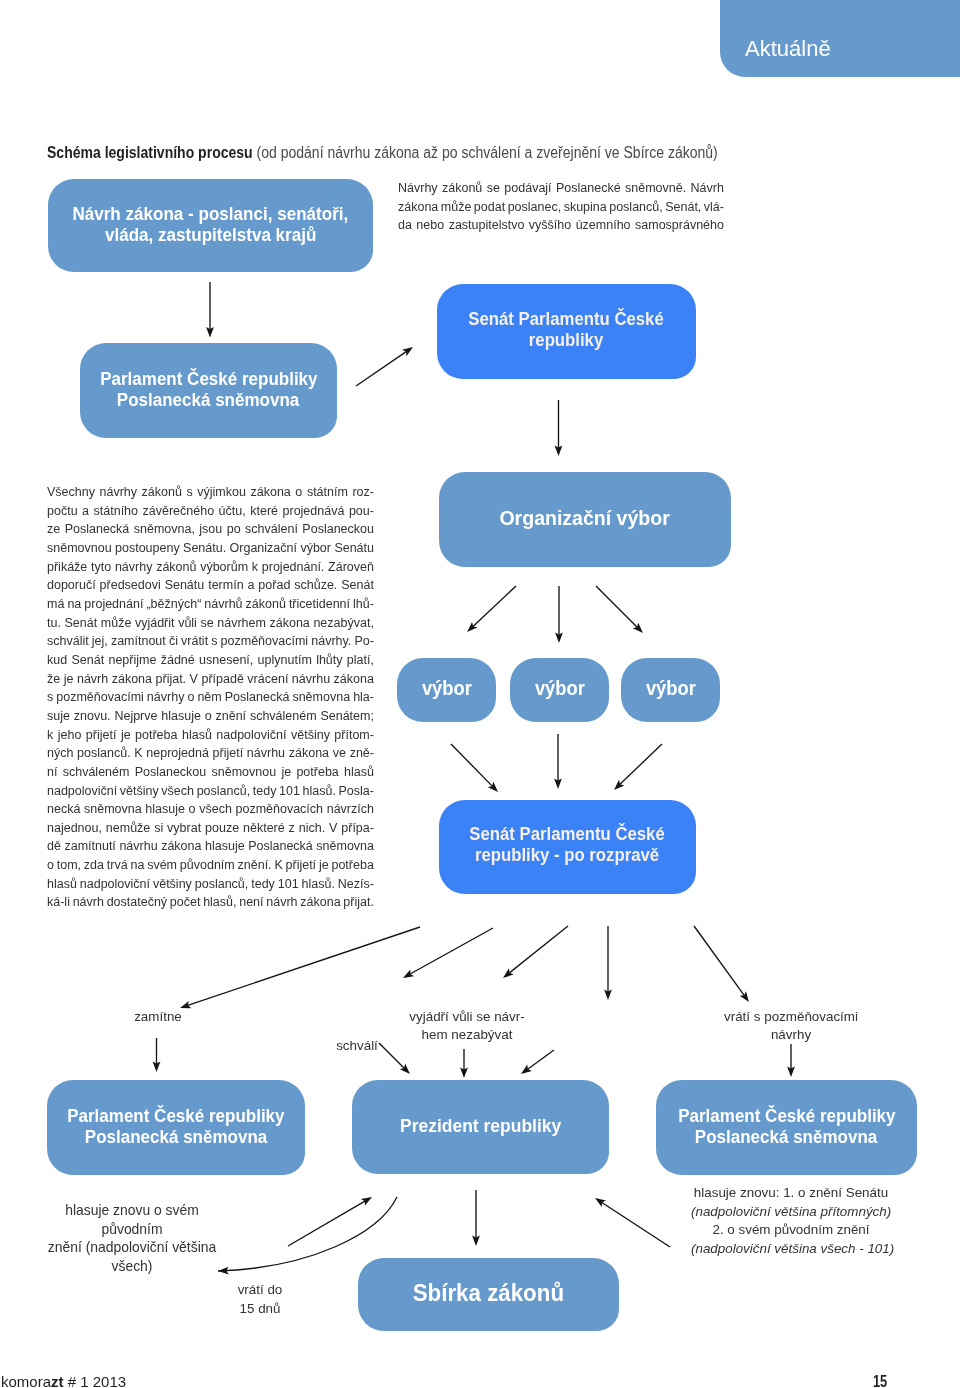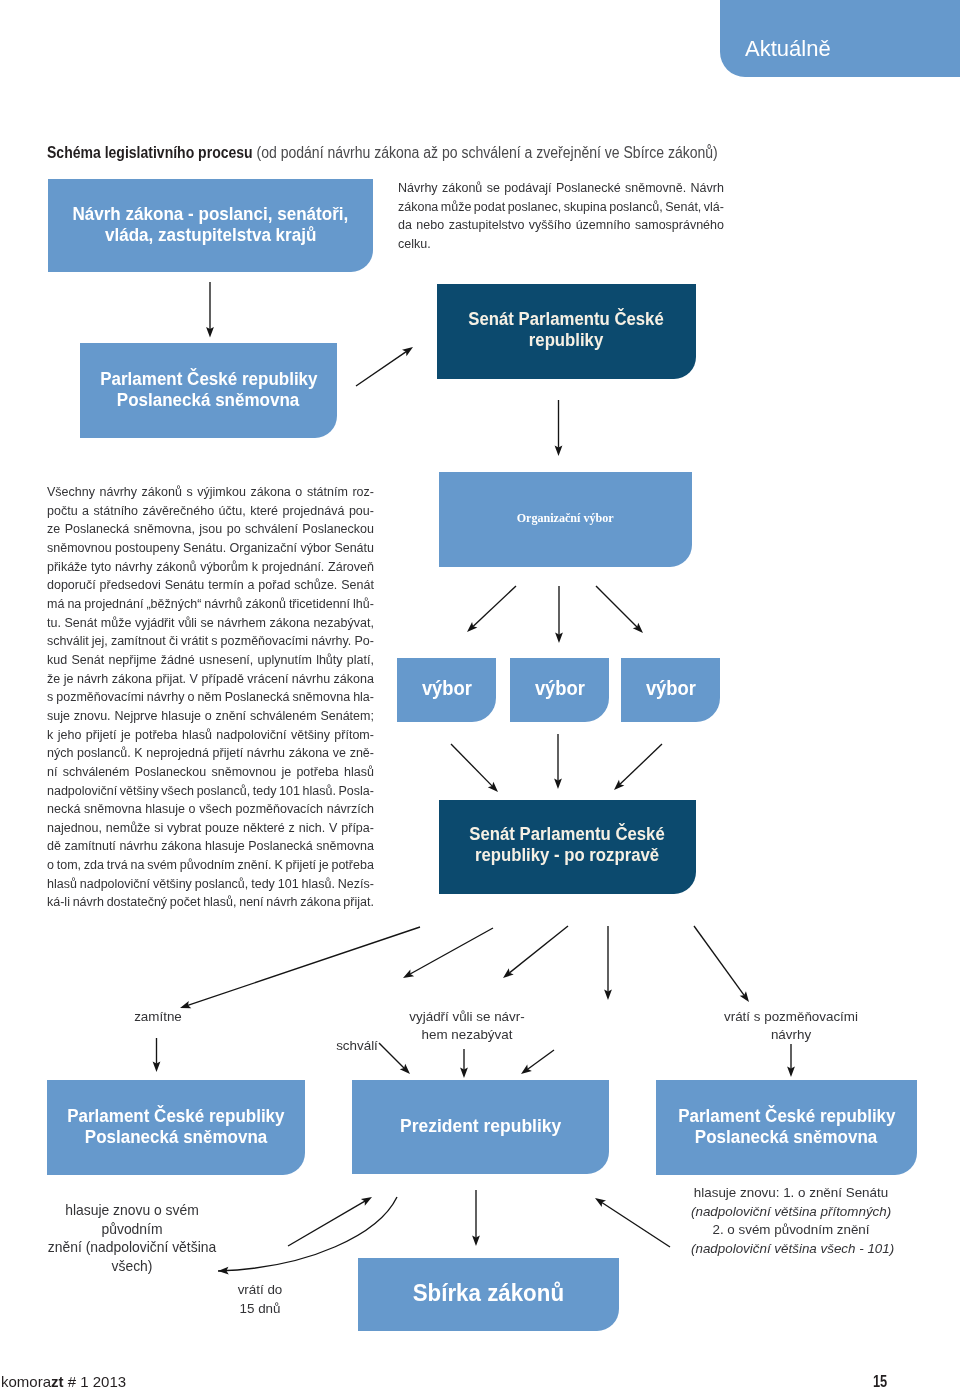--- a/index.html
+++ b/index.html
@@ -19,44 +19,44 @@
   
   #section-heading{left:47px;top:153px;font-size:16px;color:#231f20;
                    line-height:0px;white-space:nowrap;
                    transform:scaleX(.876);transform-origin:left center;}
   #section-heading b{font-weight:bold;}
   #section-heading span{color:#4a4a4c;}
 
   
   .box{position:absolute;color:#ffffff;display:flex;flex-direction:column;
        align-items:center;justify-content:center;text-align:center;
-       font-weight:bold;}
+       font-weight:bold;border-radius:26px;}
   .box .tline{line-height:21px;white-space:nowrap;align-self:center;
               transform:scaleX(.93) translateY(-2.5px);transform-origin:center center;}
   .blue{background:#6699cc;}
-  .orange{background:#0c4a6e;color:#f6f0e4;}
+  .orange{background:#3b82f6;color:#f6f0e4;}
   .bl-corner{border-bottom-right-radius:22px;}
 
   
   .bodytext{position:absolute;font-size:12.5px;color:#333336;}
   .bodytext .tline{line-height:18.65px;white-space:nowrap;}
   .bodytext .tline.jf{display:flex;justify-content:space-between;}
   .smalltext{position:absolute;font-size:13.4px;color:#333336;text-align:center;}
   .smalltext .tline{line-height:17.8px;white-space:nowrap;}
   .it{font-style:italic;}
 
   svg.arrows{position:absolute;left:0;top:0;width:960px;height:1388px;overflow:visible;}
 
   
   #box-navrh{left:48px;top:179px;width:325px;height:93px;font-size:18.35px;}
   #p-intro{left:398px;top:179px;width:326px;}
   #box-ps1{left:80px;top:343px;width:257px;height:95px;font-size:18.3px;}
   #box-senat{left:437px;top:284px;width:259px;height:95px;font-size:18px;}
   #p-main{left:47px;top:483px;width:327px;}
-  #box-org{left:439px;top:472px;width:253px;height:95px;font-size:13px;font-family:Liberation Serif, serif;}
+  #box-org{left:439px;top:472px;width:292px;height:95px;font-size:21px;}
   .vybor{font-size:19.8px;border-bottom-right-radius:24px;}
   #box-vybor-1{left:397px;top:658px;width:99px;height:64px;}
   #box-vybor-2{left:510px;top:658px;width:99px;height:64px;}
   #box-vybor-3{left:621px;top:658px;width:99px;height:64px;}
   #box-senat-po{left:439px;top:800px;width:257px;height:94px;font-size:18px;}
   #lbl-zamitne{left:77px;top:1008px;width:162px;}
   #lbl-schvali{left:276px;top:1008px;width:162px;margin-top:29px;}
   #lbl-vyjadri{left:386px;top:1008px;width:162px;}
   #lbl-neprojedna{left:532px;top:1008px;width:162px;}
   #lbl-vrati{left:710px;top:1008px;width:162px;}
@@ -115,21 +115,20 @@
         <span>vlá-</span>
       </div>
       <div class="tline jf">
         <span>da</span>
         <span>nebo</span>
         <span>zastupitelstvo</span>
         <span>vyššího</span>
         <span>územního</span>
         <span>samosprávného</span>
       </div>
-      <div class="tline">celku.</div>
     </div>
 
   <div class="box blue bl-corner" id="box-ps1">
       <div class="tline">Parlament České republiky</div>
       <div class="tline">Poslanecká sněmovna</div>
     </div>
 
   <div class="box orange bl-corner" id="box-senat">
       <div class="tline">Senát Parlamentu České</div>
       <div class="tline">republiky</div>

